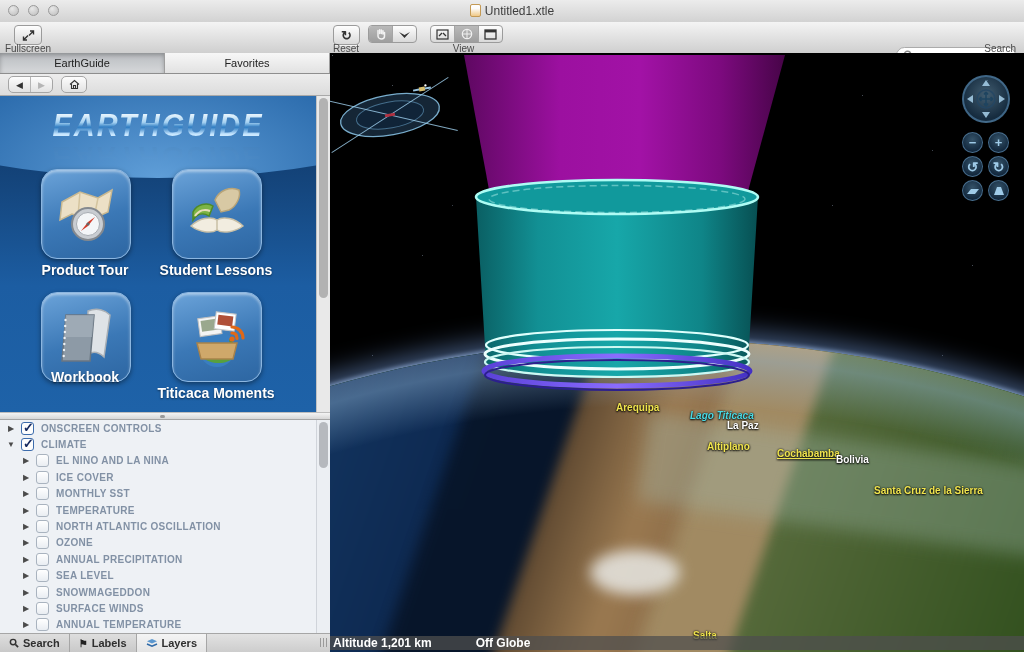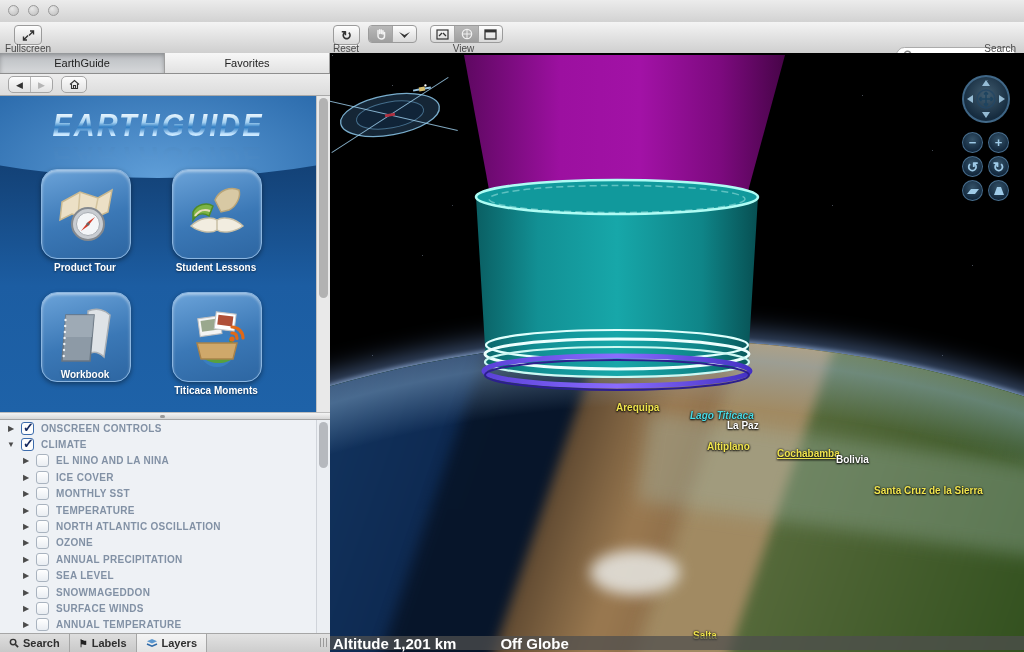--- a/index.html
+++ b/index.html
@@ -55,21 +55,21 @@
     -webkit-background-clip:text;background-clip:text;color:transparent;transform:scaleY(1.05);}
   #eglogo-r{position:absolute;left:0;top:44px;width:100%;text-align:center;
     font-size:29px;font-weight:800;letter-spacing:2px;font-style:italic;
     background:linear-gradient(#9fc6e6,#2e6aa5);-webkit-background-clip:text;background-clip:text;color:transparent;
     transform:scaleY(-1.0);opacity:.28;
     -webkit-mask-image:linear-gradient(transparent 30%,rgba(0,0,0,.9));mask-image:linear-gradient(transparent 30%,rgba(0,0,0,.9));}
   .eg-btn{position:absolute;width:88px;height:88px;border-radius:16px;
     background:linear-gradient(165deg,#6ba3d9 0%,#3b78b6 55%,#2d66a2 100%);
     border:1px solid #8cb6e0;box-shadow:inset 0 2px 3px rgba(255,255,255,.45),0 2px 5px rgba(0,0,0,.4);
     display:flex;align-items:center;justify-content:center;}
-  .eg-lbl{position:absolute;width:120px;text-align:center;font-size:10px;font-weight:bold;color:#fff;
+  .eg-lbl{position:absolute;width:120px;text-align:center;font-size:14px;font-weight:bold;color:#fff;
     text-shadow:0 1px 2px rgba(0,0,0,.5);}
   #egscroll{position:absolute;left:316px;top:43px;width:14px;height:316px;background:#e9e9e9;border-left:1px solid #c2c2c2;}
   #egscroll .thumb{position:absolute;left:2px;top:2px;width:9px;height:200px;border-radius:5px;background:#b2b2b2;}
 
   #splitter{position:absolute;left:0;top:359px;width:330px;height:8px;
     background:linear-gradient(#f4f4f4,#d6d6d6);border-top:1px solid #bdbdbd;border-bottom:1px solid #a5a5a5;box-sizing:border-box;}
   #splitter .dot{position:absolute;left:160px;top:2px;width:5px;height:3px;border-radius:2px;background:#9a9a9a;}
 
   #tree{position:absolute;left:0;top:367px;width:316px;height:213px;background:#eef1f5;overflow:hidden;}
   .tree-row{height:16.4px;display:flex;align-items:center;}
@@ -113,31 +113,32 @@
   #navctl{position:absolute;right:10px;top:22px;width:56px;}
   #panctl{position:absolute;left:4px;top:0;width:48px;height:48px;border-radius:50%;
     background:radial-gradient(circle at 50% 40%,rgba(120,170,205,.55),rgba(40,80,115,.55) 70%);
     border:2px solid rgba(90,140,180,.6);box-sizing:border-box;}
   .nbtn{position:absolute;width:21px;height:21px;border-radius:50%;
     background:radial-gradient(circle at 50% 35%,rgba(95,150,190,.55),rgba(30,65,100,.6) 75%);
     border:1.5px solid rgba(110,160,200,.55);box-sizing:border-box;
     display:flex;align-items:center;justify-content:center;color:#9fcbe8;font-size:13px;font-weight:bold;line-height:1;}
 
   #statusbar{position:absolute;left:0;top:583px;width:694px;height:14px;background:rgba(78,78,78,.74);
-    display:flex;align-items:center;color:#fff;font-size:15px;font-weight:bold;}
+    display:flex;align-items:center;color:#fff;font-size:12px;font-weight:bold;}
   #statusbar .alt{margin-left:3px;}
   #statusbar .mode{margin-left:44px;}
 </style>
 </head>
 <body>
 
 <div class="abs" id="titlebar">
   <span class="tlight" style="left:8px"></span>
   <span class="tlight" style="left:28px"></span>
   <span class="tlight" style="left:48px"></span>
+  <div id="wtitle"><span id="doc-ico"></span><span>Untitled1.xtle</span></div>
 </div>
 
 <div class="abs" id="toolbar">
   <div class="tbtn" style="left:14px;top:3px;width:26px;">
     <svg width="13" height="13" viewBox="0 0 13 13">
       <path d="M8 2 L11.5 2 L11.5 5.5 M11 2.5 L7 6.5 M5 11 L1.5 11 L1.5 7.5 M2 10.5 L6 6.5" stroke="#333" stroke-width="1.4" fill="none"></path>
     </svg>
   </div>
   <div class="tlabel" style="left:0px;top:21px;width:56px;">Fullscreen</div>
 

